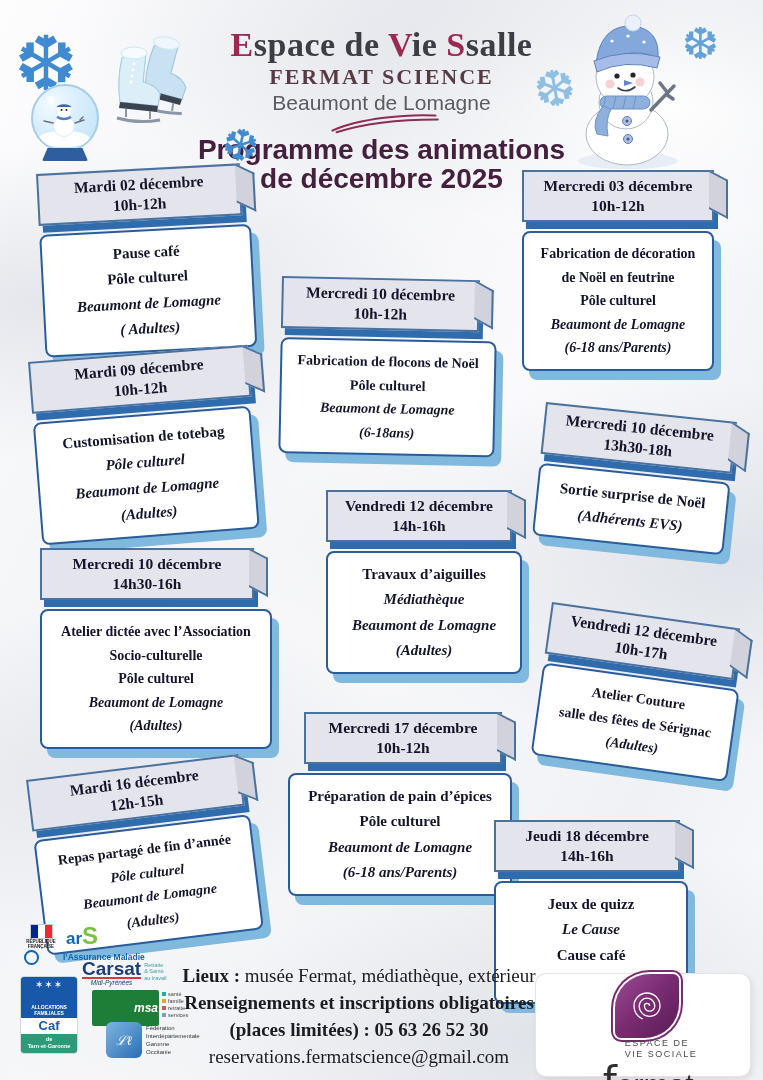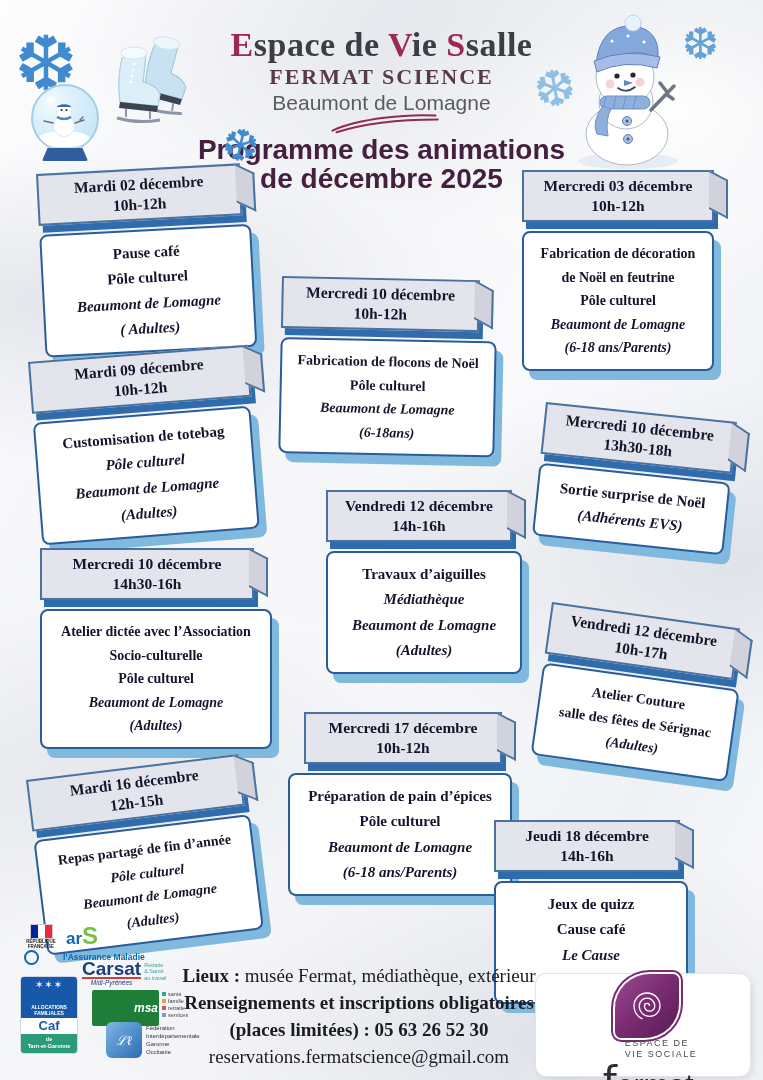--- a/index.html
+++ b/index.html
@@ -334,22 +334,22 @@
   </div>
 
   <div class="card c10">
     <div class="note">
         <span class="fold"></span>
       <div>Jeudi 18 décembre</div>
       <div>14h-16h</div>
       </div>
     <div class="bx">
       <div class="ln">Jeux de quizz</div>
+      <div class="ln it">Le Cause</div>
       <div class="ln">Cause café</div>
-      <div class="ln it">Le Cause</div>
       <div class="ln it">(Adultes)</div>
     </div>
   </div>
 
   <div class="partners">
     <div class="p-abs rf">
       <div class="rf-flag">
           <i class="rf-b"></i>
           <i class="rf-w"></i>
           <i class="rf-r"></i>

